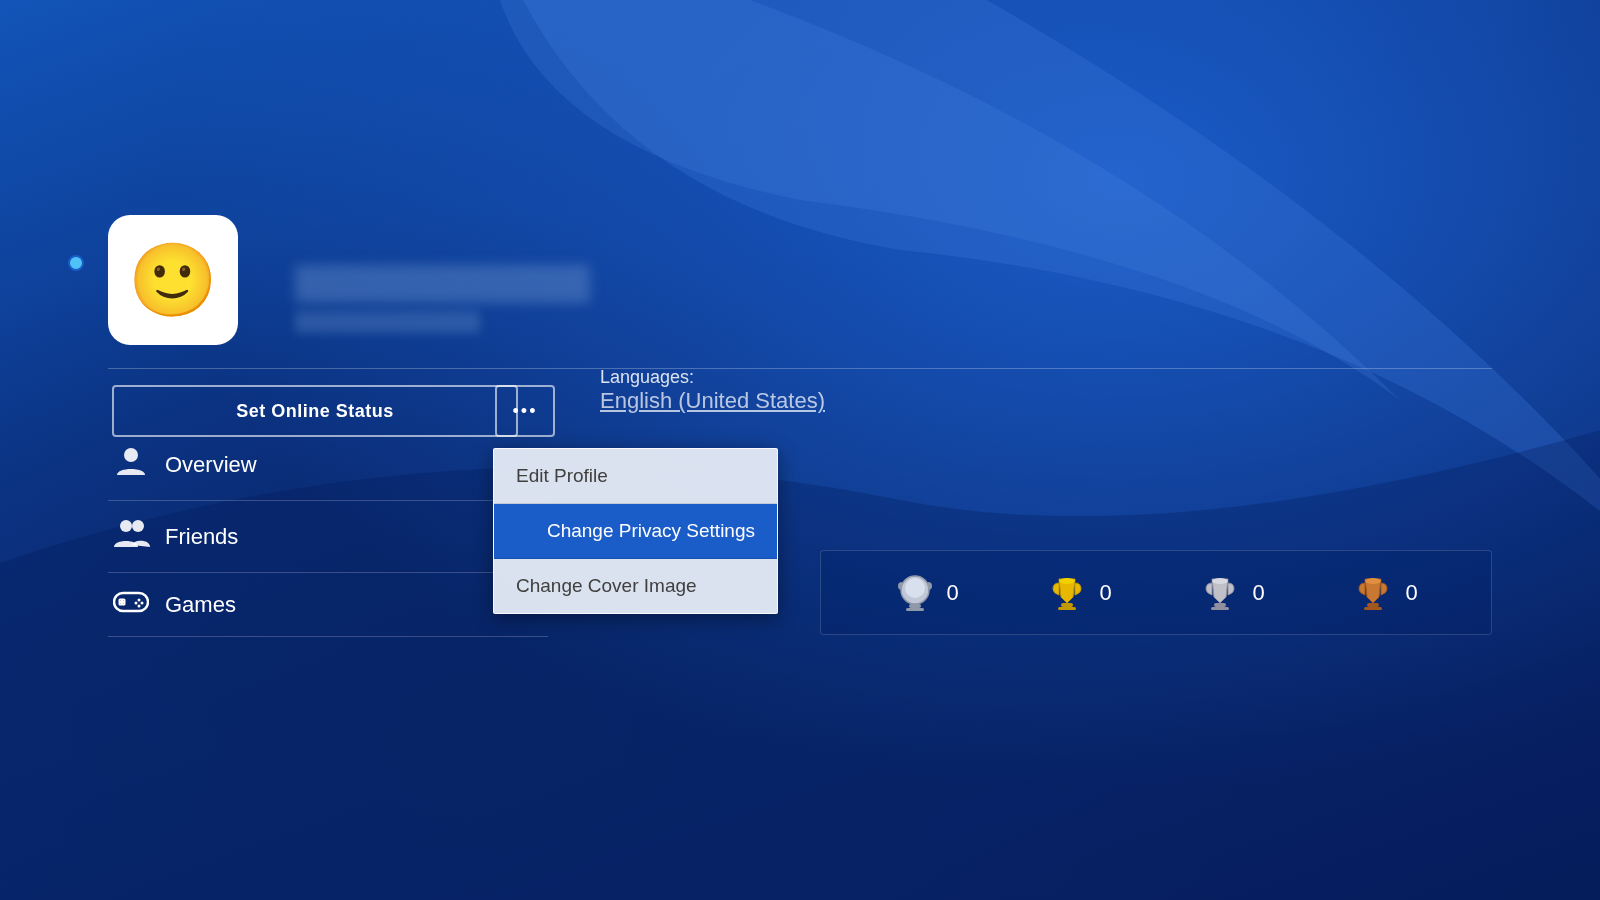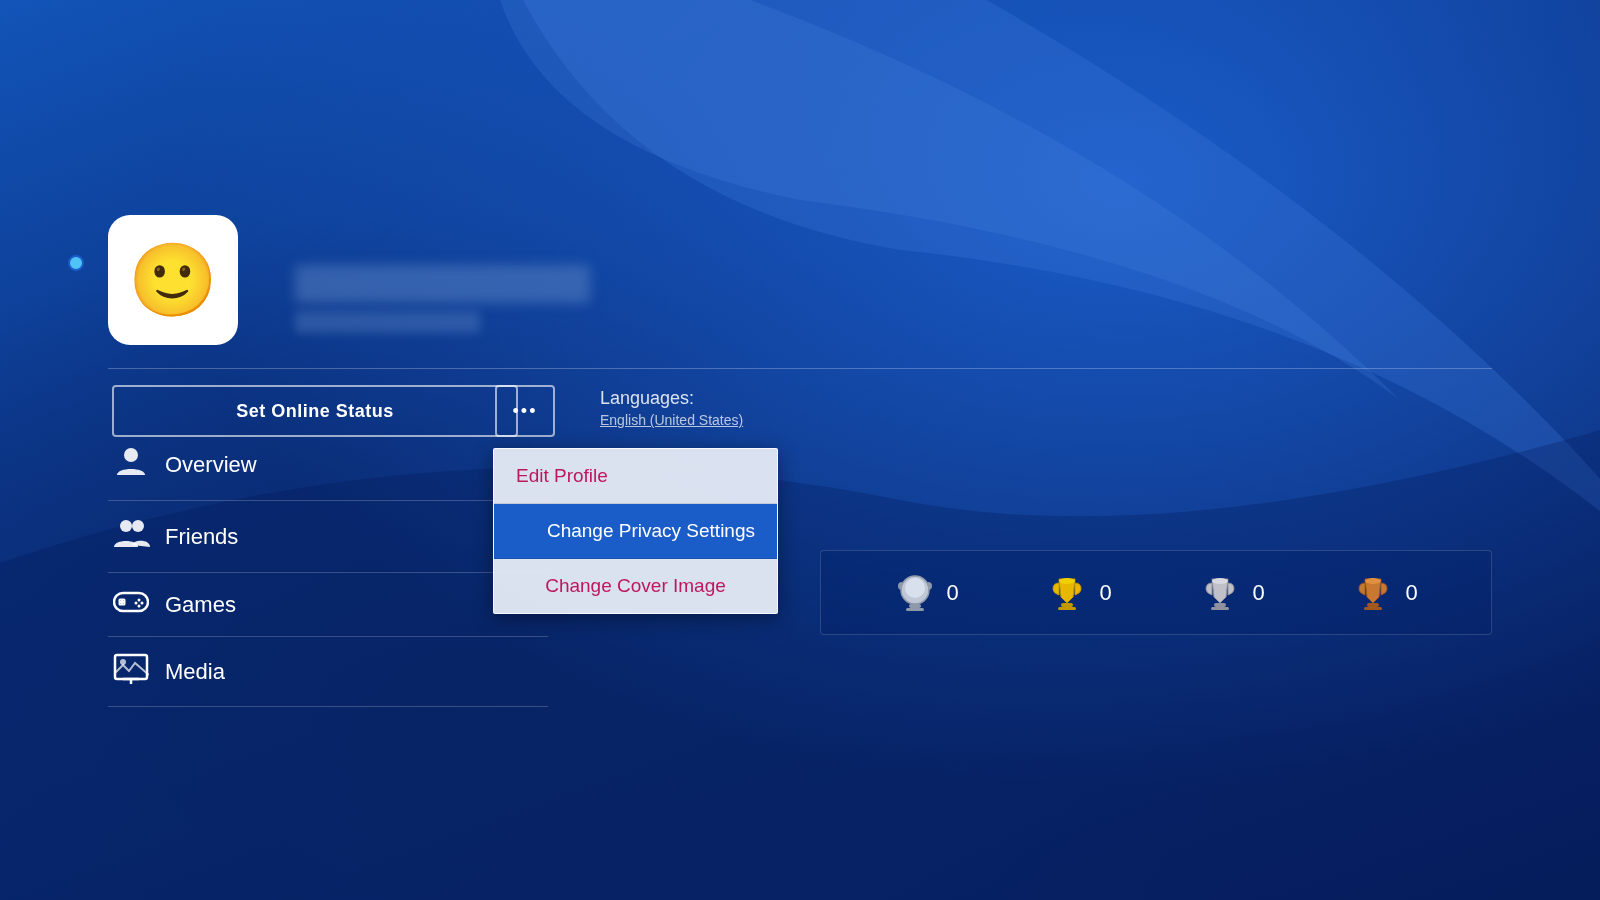--- a/index.html
+++ b/index.html
@@ -126,28 +126,28 @@
       cursor: pointer;
       display: flex;
       align-items: center;
       justify-content: center;
       letter-spacing: 2px;
     }
 
     
     .languages-area {
       position: absolute;
-      top: 388px;
+      top: 367px;
       left: 600px;
       color: rgba(255,255,255,0.85);
       font-size: 18px;
     }
 
     .languages-area .lang-value {
-      font-size: 14px;
+      font-size: 22px;
       color: rgba(255,255,255,0.7);
       text-decoration: underline;
       margin-top: 32px;
     }
 
     
     .sidebar-nav {
       position: absolute;
       top: 429px;
       left: 108px;
@@ -190,28 +190,27 @@
       background: rgba(230,235,245,0.95);
       border: 1px solid rgba(255,255,255,0.8);
       border-radius: 2px;
       z-index: 10;
       box-shadow: 0 4px 20px rgba(0,0,0,0.4);
     }
 
     .menu-item {
       padding: 16px 22px;
       font-size: 19px;
-      color: #be185d;
+      color: #404040;
       cursor: pointer;
       border-bottom: 1px solid rgba(0,0,0,0.1);
     }
 
     .menu-item:last-child {
       border-bottom: none;
-      text-align: center;
     }
 
     .menu-item.active {
       background: #1a5cc8;
       color: white;
       text-align: right;
     }
 
     
     .trophy-section {
@@ -335,32 +334,20 @@
           <line x1="9" y1="13" x2="9" y2="17" stroke="white" stroke-width="2"></line>
           <circle cx="26" cy="13" r="1.5" fill="white"></circle>
           <circle cx="29" cy="16" r="1.5" fill="white"></circle>
           <circle cx="23" cy="16" r="1.5" fill="white"></circle>
           <circle cx="26" cy="19" r="1.5" fill="white"></circle>
         </svg>
       </div>
       <span class="nav-label">Games</span>
     </div>
 
-    <div class="nav-item">
-      <div class="nav-icon">
-        <svg width="36" height="34" viewBox="0 0 36 34" fill="white">
-          <rect x="2" y="4" width="32" height="24" rx="2" fill="none" stroke="white" stroke-width="2.5"></rect>
-          <polyline points="2,22 10,14 16,20 22,12 36,24" fill="none" stroke="white" stroke-width="2" opacity="0.7"></polyline>
-          <circle cx="10" cy="11" r="3" fill="white" opacity="0.7"></circle>
-          <line x1="10" y1="28" x2="26" y2="28" stroke="white" stroke-width="2.5"></line>
-          <line x1="18" y1="28" x2="18" y2="33" stroke="white" stroke-width="2.5"></line>
-        </svg>
-      </div>
-      <span class="nav-label">Media</span>
-    </div>
 
 
   </nav>
 
   <div class="dropdown-menu">
     <div class="menu-item">Edit Profile</div>
     <div class="menu-item active">Change Privacy Settings</div>
     <div class="menu-item">Change Cover Image</div>
   </div>
 

